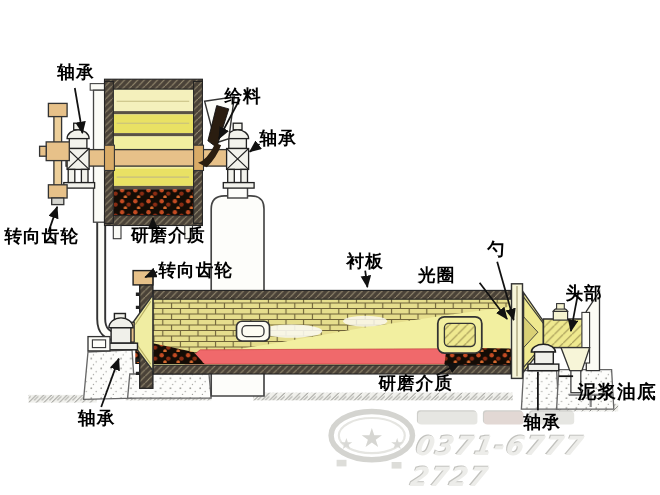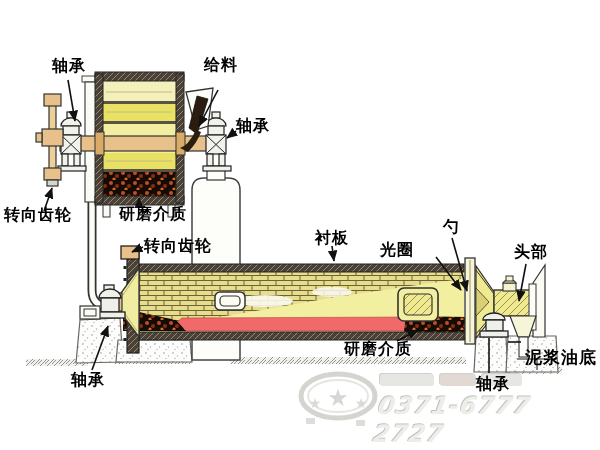--- a/index.html
+++ b/index.html
@@ -237,27 +237,27 @@
     <line x1="489" y1="374" x2="489" y2="338"></line>
   </g>
 </svg>
 
 <div class="wm-bar" style="left:380px;top:374px;width:54px;height:12px;"></div>
 <div class="wm-bar" style="left:440px;top:374px;width:36px;height:12px;background:#e2d8d4;"></div>
 <div class="wm-bar" style="left:482px;top:374px;width:40px;height:12px;"></div>
 <div class="wm-phone">0371-6777 2727</div>
 
 <div class="label" style="left:52px;top:57px;">轴承</div>
-<div class="label" style="left:204px;top:56px;font-family:Liberation Serif, serif;">给料</div>
+<div class="label" style="left:204px;top:80px;font-family:Liberation Serif, serif;">给料</div>
 <div class="label" style="left:236px;top:117px;">轴承</div>
 <div class="label" style="left:4px;top:206px;">转向齿轮</div>
 <div class="label" style="left:119px;top:205px;">研磨介质</div>
 <div class="label" style="left:144px;top:237px;">转向齿轮</div>
 <div class="label" style="left:315px;top:229px;">衬板</div>
 <div class="label" style="left:380px;top:241px;">光圈</div>
 <div class="label" style="left:443px;top:218px;">勺</div>
-<div class="label" style="left:514px;top:243px;">头部</div>
+<div class="label" style="left:514px;top:258px;">头部</div>
 <div class="label small" style="left:525px;top:336px;">泥浆油底</div>
 <div class="label" style="left:71px;top:371px;">轴承</div>
 <div class="label" style="left:344px;top:340px;">研磨介质</div>
 <div class="label" style="left:476px;top:375px;">轴承</div>
 
 </div>
 
 </body></html>

